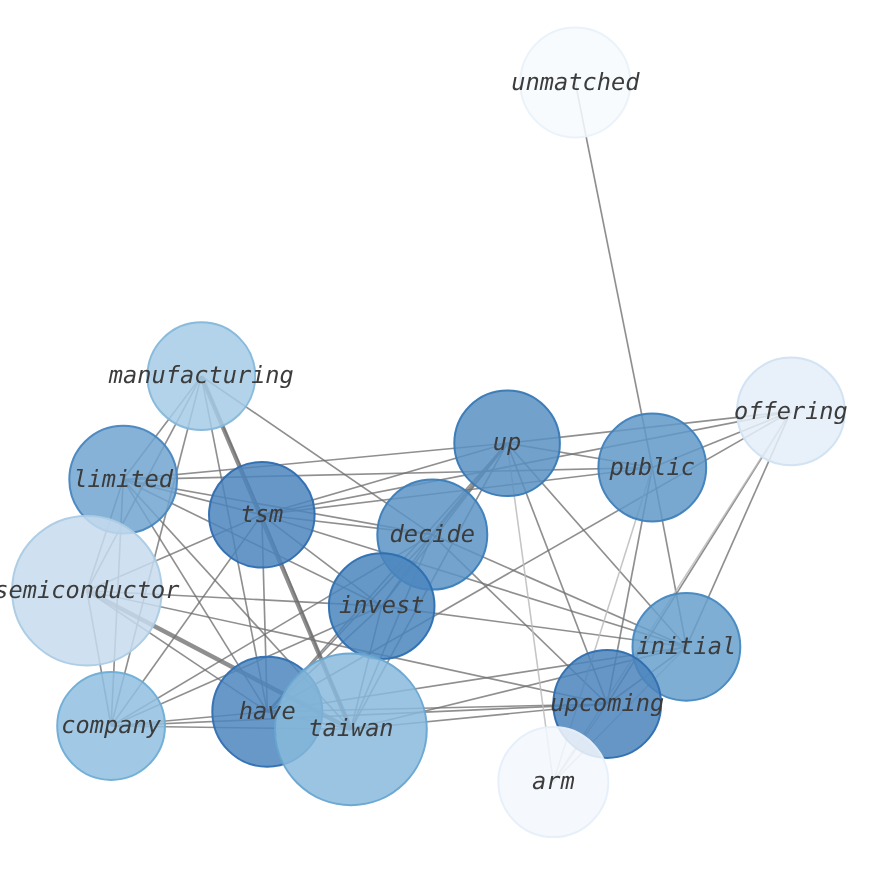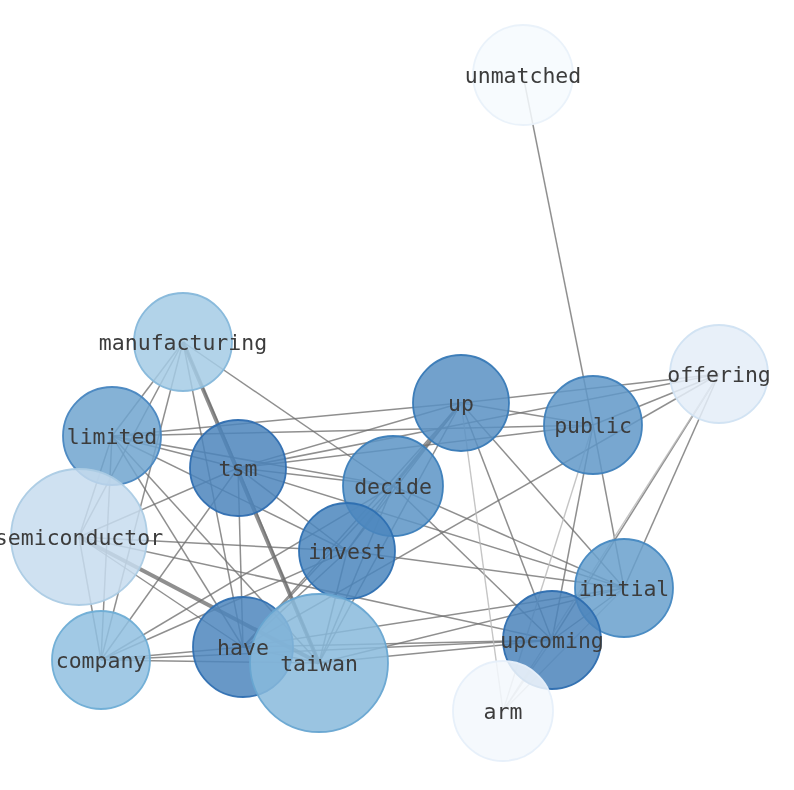--- a/index.html
+++ b/index.html
@@ -6,20 +6,21 @@
     margin: 0;
     padding: 0;
     background: #ffffff;
   }
   #canvas-wrap {
     position: relative;
     width: 794px;
     height: 790px;
     overflow: hidden;
     background: #ffffff;
+    font-style: italic;
   }
   svg text {
     font-family: "DejaVu Sans Mono", "Liberation Mono", monospace;
     fill: #3c3c3c;
   }
 </style>
 </head>
 <body>
 
 <div id="canvas-wrap" style="width: 794px; height: 790px; background: rgb(255, 255, 255);">

